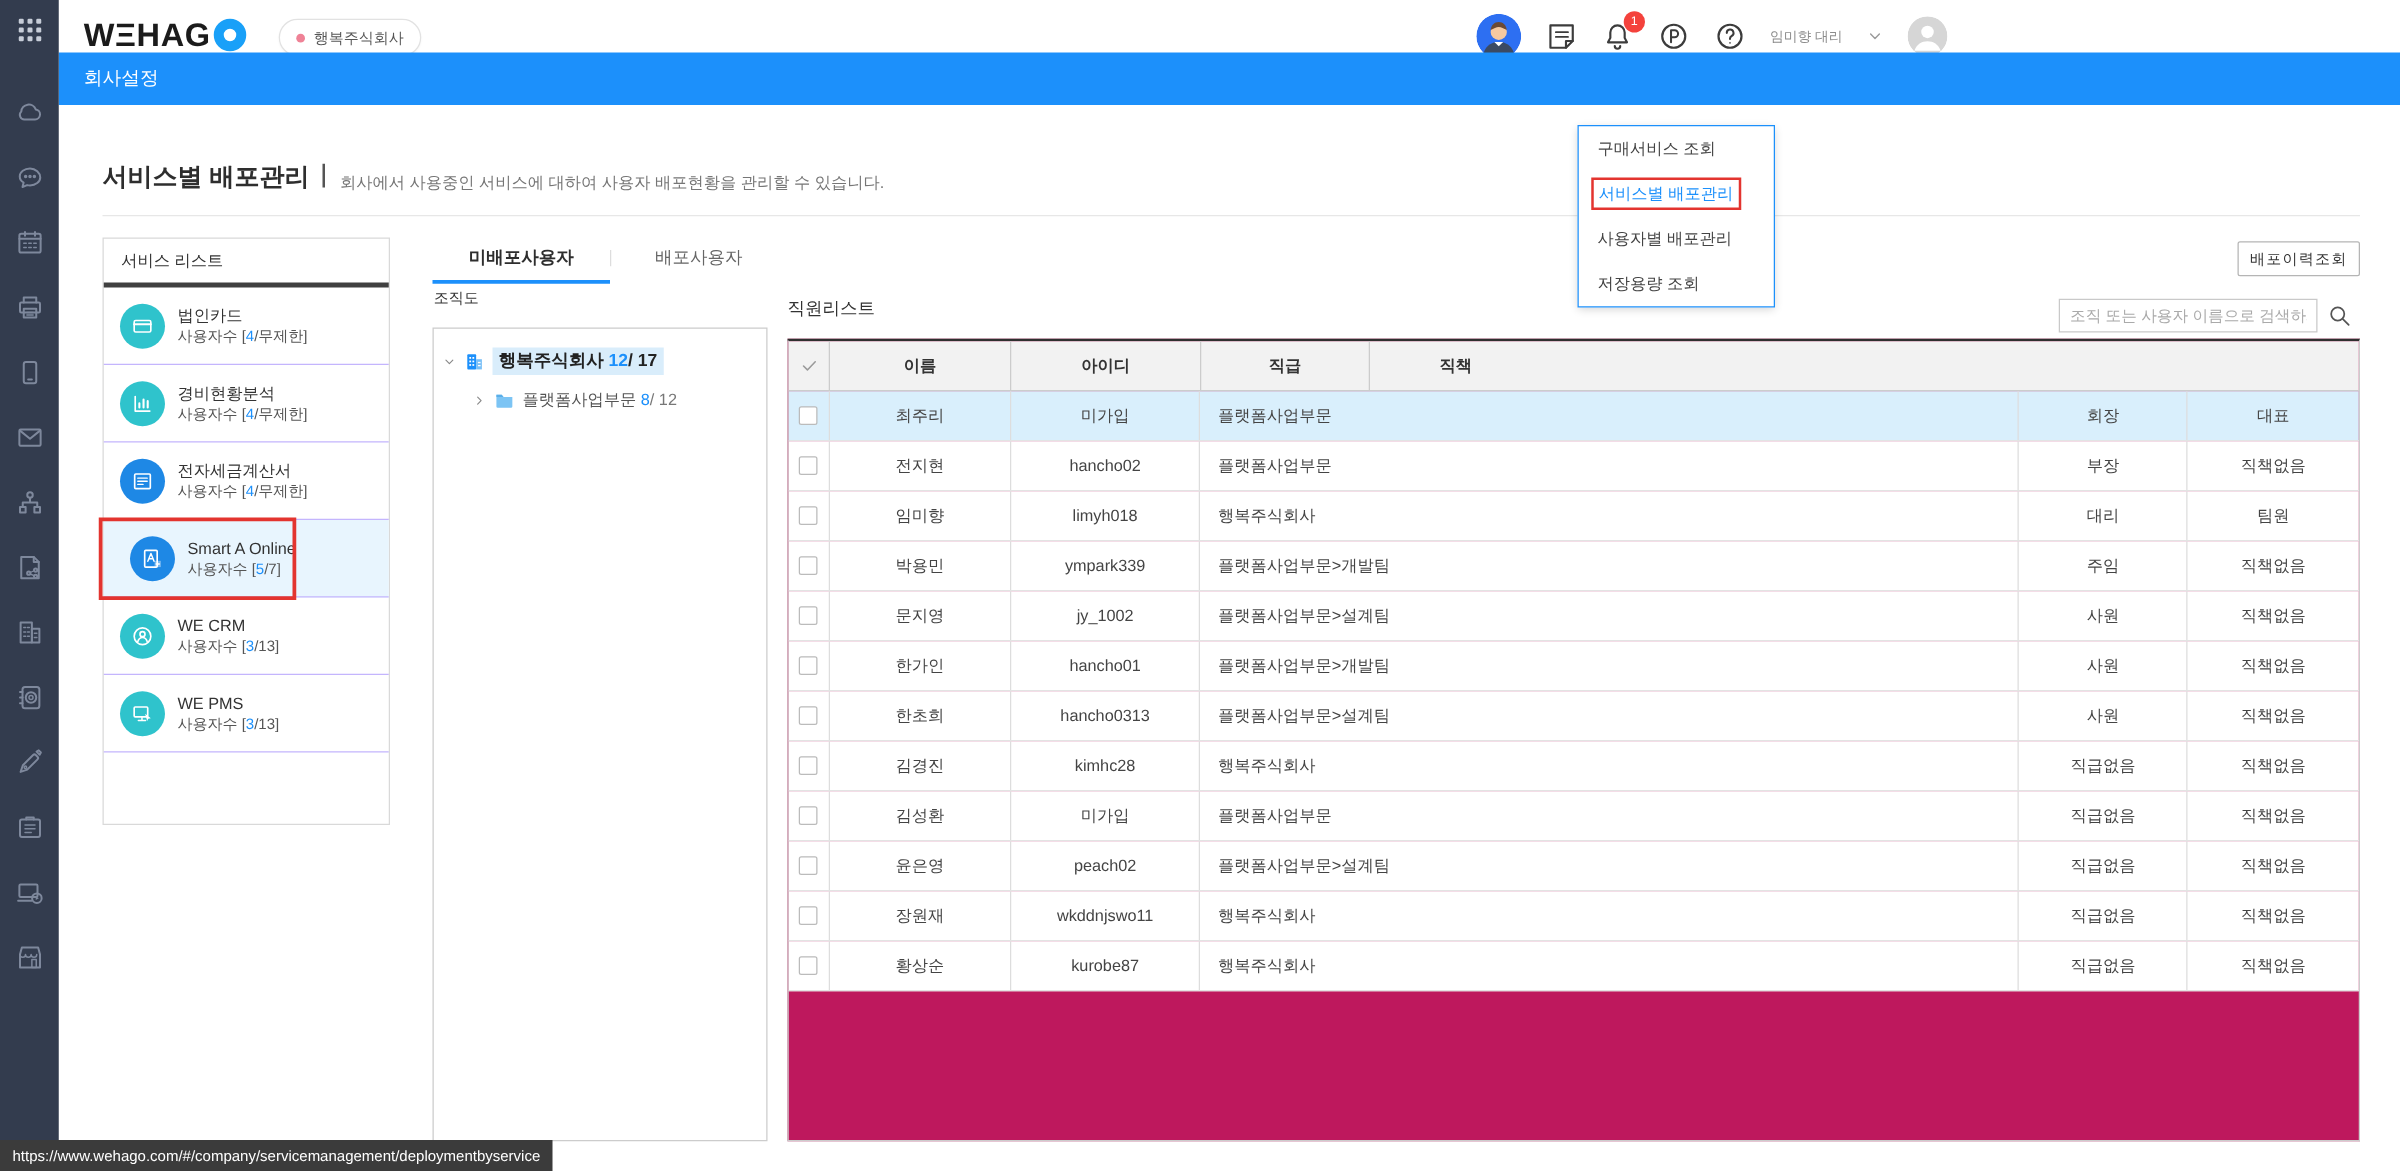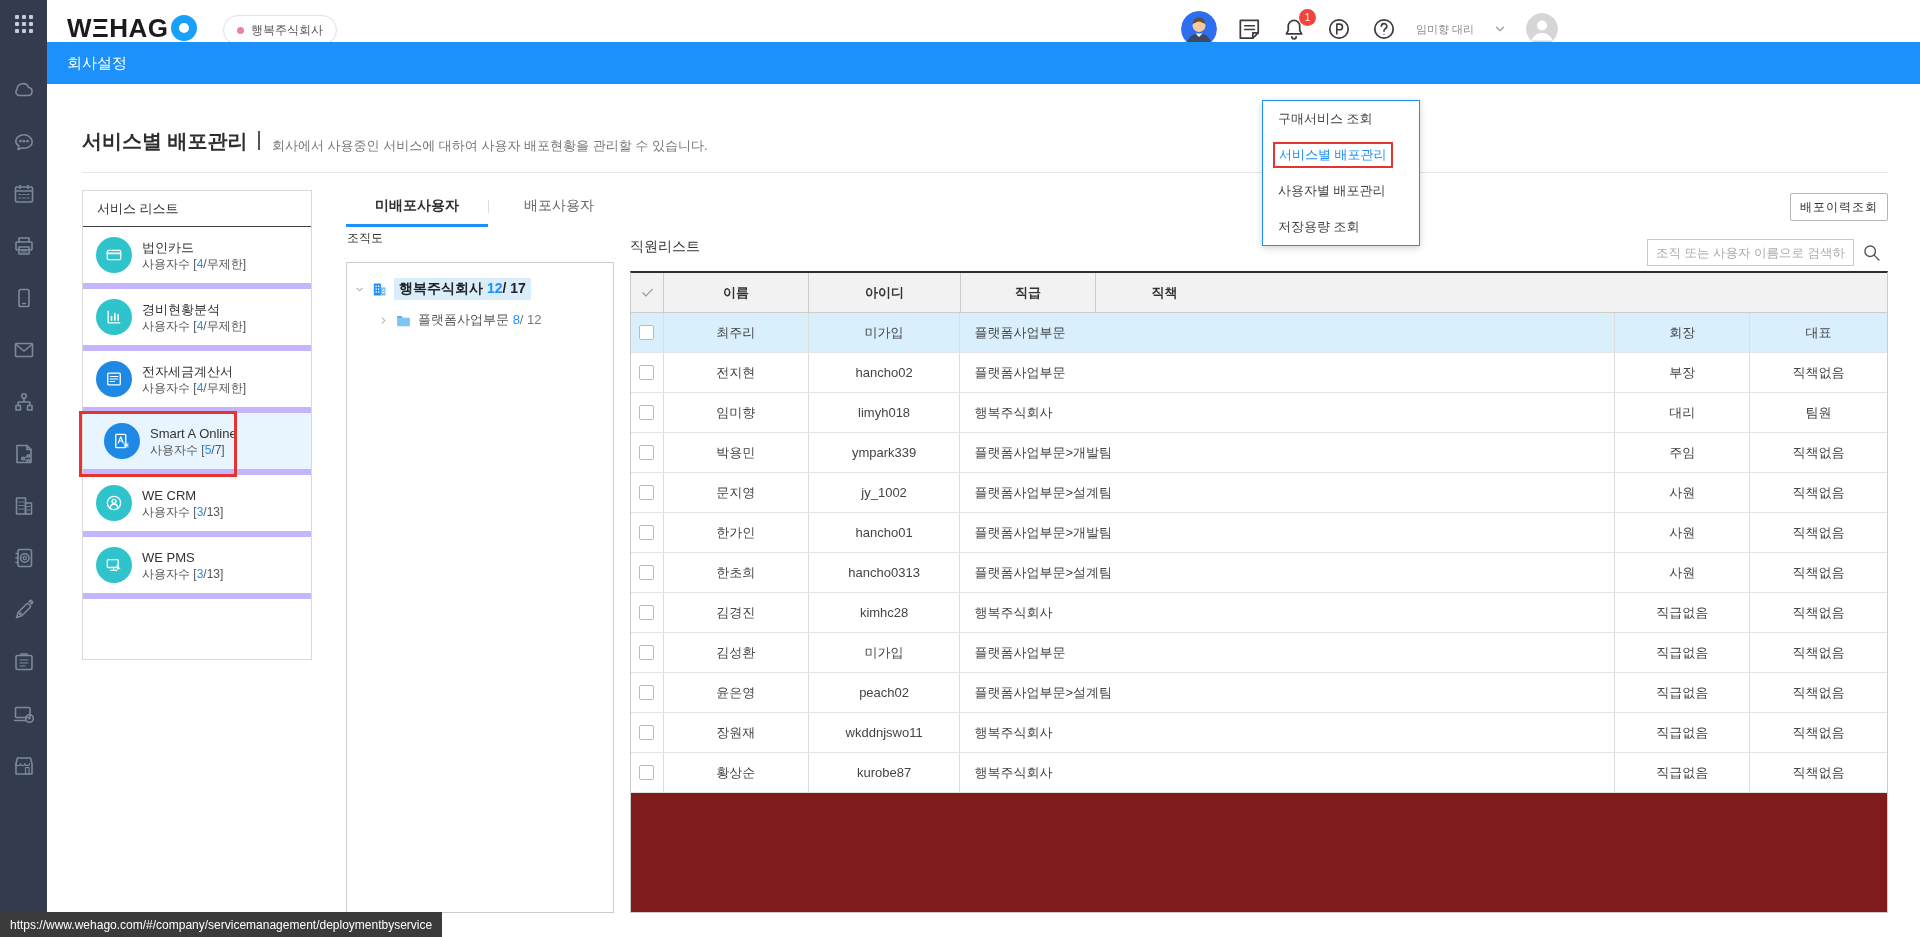--- a/index.html
+++ b/index.html
@@ -51,22 +51,22 @@
   .dd-item.active .dd-label{color:#1c90fb;border:2px solid #e3342f;padding:2px 4px;margin-left:-5px;}
 
   
   .page-title{position:absolute;left:82px;top:128px;font-size:20px;font-weight:bold;color:#2e2e2e;}
   .title-divider{position:absolute;left:258px;top:131px;width:2px;height:19px;background:#555;}
   .page-desc{position:absolute;left:272px;top:137px;font-size:13px;color:#767676;}
   .h-divider{position:absolute;left:82px;top:172px;width:1806px;height:1px;background:#e7e7e7;}
 
   
   .service-panel{position:absolute;left:82px;top:190px;width:230px;height:470px;border:1px solid #d9d9d9;background:#fff;box-sizing:border-box;}
-  .sp-header{height:35px;line-height:35px;padding-left:14px;font-size:13px;color:#333;border-bottom:1px solid #404040;}
-  .sp-item{position:relative;height:62px;display:flex;align-items:center;padding-left:13px;border-bottom:6px solid #c4b5fd;cursor:pointer;box-sizing:border-box;}
+  .sp-header{height:35px;line-height:35px;padding-left:14px;font-size:13px;color:#333;border-bottom:4px solid #404040;}
+  .sp-item{position:relative;height:62px;display:flex;align-items:center;padding-left:13px;border-bottom:1px solid #c4b5fd;cursor:pointer;box-sizing:border-box;}
   .sp-item.selected{background:#e8f5fe;padding-left:21px;}
   .sp-item.annotated::after{content:"";position:absolute;left:-4px;top:-2px;width:152px;height:60px;border:3px solid #e3342f;pointer-events:none;z-index:5;}
   .sp-icon{width:36px;height:36px;border-radius:50%;display:flex;align-items:center;justify-content:center;color:#fff;margin-right:10px;flex:none;}
   .sp-icon.teal{background:#2fc3cc;}
   .sp-icon.blue{background:#1e88e5;}
   .sp-icon svg{width:20px;height:20px;}
   .sp-name{font-size:13px;color:#333;line-height:17px;}
   .sp-count{font-size:12px;color:#555;line-height:16px;}
   .sp-count .used{color:#1c90fb;}
 
@@ -99,21 +99,21 @@
                font-size:12px;color:#333;display:flex;align-items:center;justify-content:center;cursor:pointer;letter-spacing:1px;box-sizing:border-box;}
   .search-wrap{position:absolute;left:1647px;top:239px;width:241px;height:27px;display:flex;align-items:center;}
   .search-input{width:207px;height:27px;border:1px solid #c9c9c9;box-sizing:border-box;padding:0 8px;font-size:12.5px;color:#333;outline:none;
                 font-family:"Liberation Sans","DejaVu Sans",sans-serif;}
   .search-input::placeholder{color:#aaa;}
   .search-btn{width:34px;height:27px;display:flex;align-items:center;justify-content:center;color:#555;cursor:pointer;}
   .search-btn svg{width:21px;height:21px;}
 
   
   .etable{position:absolute;left:630px;top:271px;width:1258px;height:642px;border-top:2px solid #2f2f2f;border-left:1px solid #ccc;
-          border-right:1px solid #ccc;border-bottom:1px solid #ccc;box-sizing:border-box;background:#7f1d1d;}
+          border-right:1px solid #ccc;border-bottom:1px solid #ccc;box-sizing:border-box;background:#be185d;}
   .thead{display:flex;height:40px;background:#f2f2f2;border-bottom:1px solid #ccc;box-sizing:border-box;}
   .th{display:flex;align-items:center;justify-content:center;font-size:13px;font-weight:bold;color:#333;border-right:1px solid #ccc;box-sizing:border-box;}
   .th:last-child{border-right:none;}
   .th .check-glyph{color:#9a9a9a;display:flex;}
   .th .check-glyph svg{width:15px;height:15px;}
   .trow{display:flex;height:40px;background:#fff;border-bottom:1px solid #e3e3e3;box-sizing:border-box;cursor:pointer;}
   .trow.selected{background:#d9effc;}
   .td{display:flex;align-items:center;justify-content:center;font-size:13px;color:#444;border-right:1px solid #ddd;box-sizing:border-box;}
   .td:last-child{border-right:none;}
   .td.left{justify-content:flex-start;padding-left:14px;}

